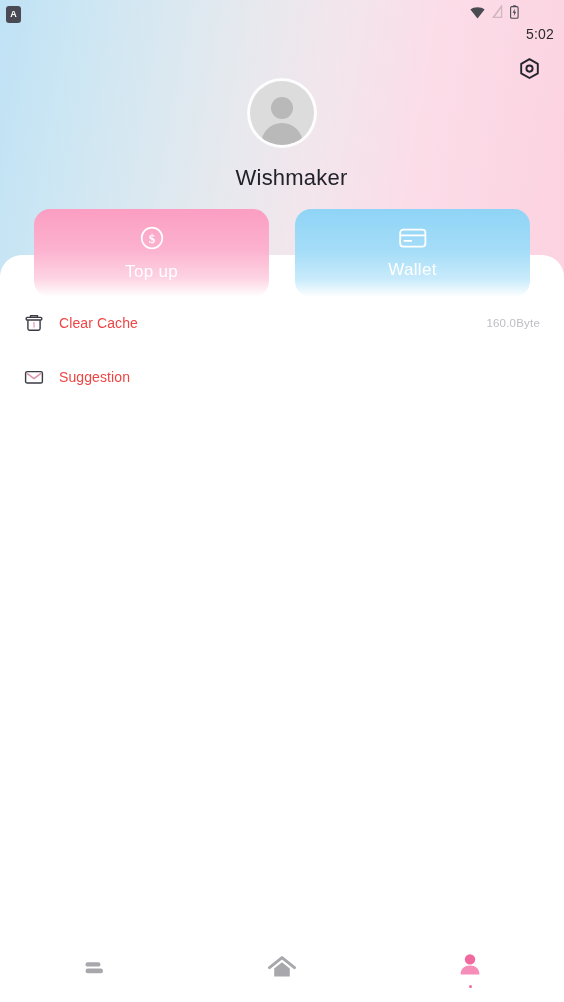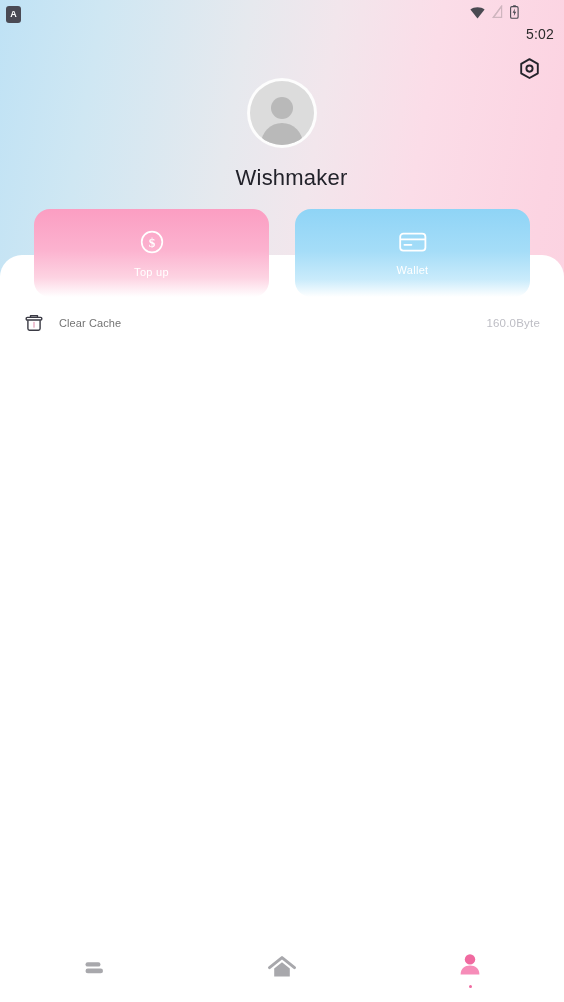--- a/index.html
+++ b/index.html
@@ -86,36 +86,36 @@
     gap:7px; position:relative;
   }
   .card.topup {
     background:linear-gradient(180deg, #fb9ec2 0%, #fcb2cf 46%, #fdd3e2 78%, rgba(255,255,255,.96) 100%);
   }
   .card.wallet {
     background:linear-gradient(180deg, #8fd4f6 0%, #a5ddf8 48%, #c9ebfb 80%, rgba(255,255,255,.94) 100%);
     margin-left:12px;
   }
   .card-label {
-    font-size:11px; color:#ffffff; letter-spacing:.3px;
+    font-size:17px; color:#ffffff; letter-spacing:.3px;
   }
 
   
   .list {
     position:absolute; top:296px; left:0; right:0; z-index:6;
   }
   .row {
     height:54px; display:flex; align-items:center;
     padding:0 24px;
   }
   .row-icon {
     width:28px; display:flex; align-items:center; justify-content:flex-start;
   }
   .row-label {
-    font-size:11px; color:#737373; font-weight:500; margin-left:7px;
+    font-size:14px; color:#ef4444; font-weight:500; margin-left:7px;
     letter-spacing:.1px;
   }
   .row-spacer { flex:1; }
   .row-value { font-size:11.5px; color:#bdbdc4; letter-spacing:.2px; }
 
   .toggle {
     width:45px; height:26px; border-radius:13px; background:#e8e8ea;
     position:relative;
   }
   .toggle .knob {
@@ -222,20 +222,30 @@
         <rect x="2.2" y="4.4" width="15.6" height="2.6" rx="1" fill="none" stroke="#3a3a44" stroke-width="1.4"></rect>
         <path d="M3.9 7.2 L3.9 15.6 C3.9 16.5 4.6 17.2 5.5 17.2 L14.5 17.2 C15.4 17.2 16.1 16.5 16.1 15.6 L16.1 7.2" fill="none" stroke="#3a3a44" stroke-width="1.4" stroke-linejoin="round"></path>
         <line x1="10" y1="9.4" x2="10" y2="14.2" stroke="#e7a5bd" stroke-width="1.3" stroke-linecap="round"></line>
       </svg>
     </span>
     <span class="row-label">Clear Cache</span>
     <span class="row-spacer"></span>
     <span class="row-value">160.0Byte</span>
   </div>
 
+  <div class="row">
+    <span class="row-icon">
+      <svg width="20" height="20" viewBox="0 0 20 20">
+        <rect x="1.6" y="4.6" width="16.8" height="11.4" rx="1.6" fill="none" stroke="#3a3a44" stroke-width="1.4"></rect>
+        <path d="M3.4 6.6 L10 11.6 L16.6 6.6" fill="none" stroke="#e191ad" stroke-width="1.5" stroke-linecap="round" stroke-linejoin="round"></path>
+      </svg>
+    </span>
+    <span class="row-label">Suggestion</span>
+    <span class="row-spacer"></span>
+  </div>
 
 
 </div>
 
 <div class="bottomnav">
 
   <div class="navitem">
     <span>
       <svg width="26" height="22" viewBox="0 0 26 22">
         <rect x="4.5" y="5.2" width="15" height="4.4" rx="2.2" fill="#a8a8ac"></rect>

